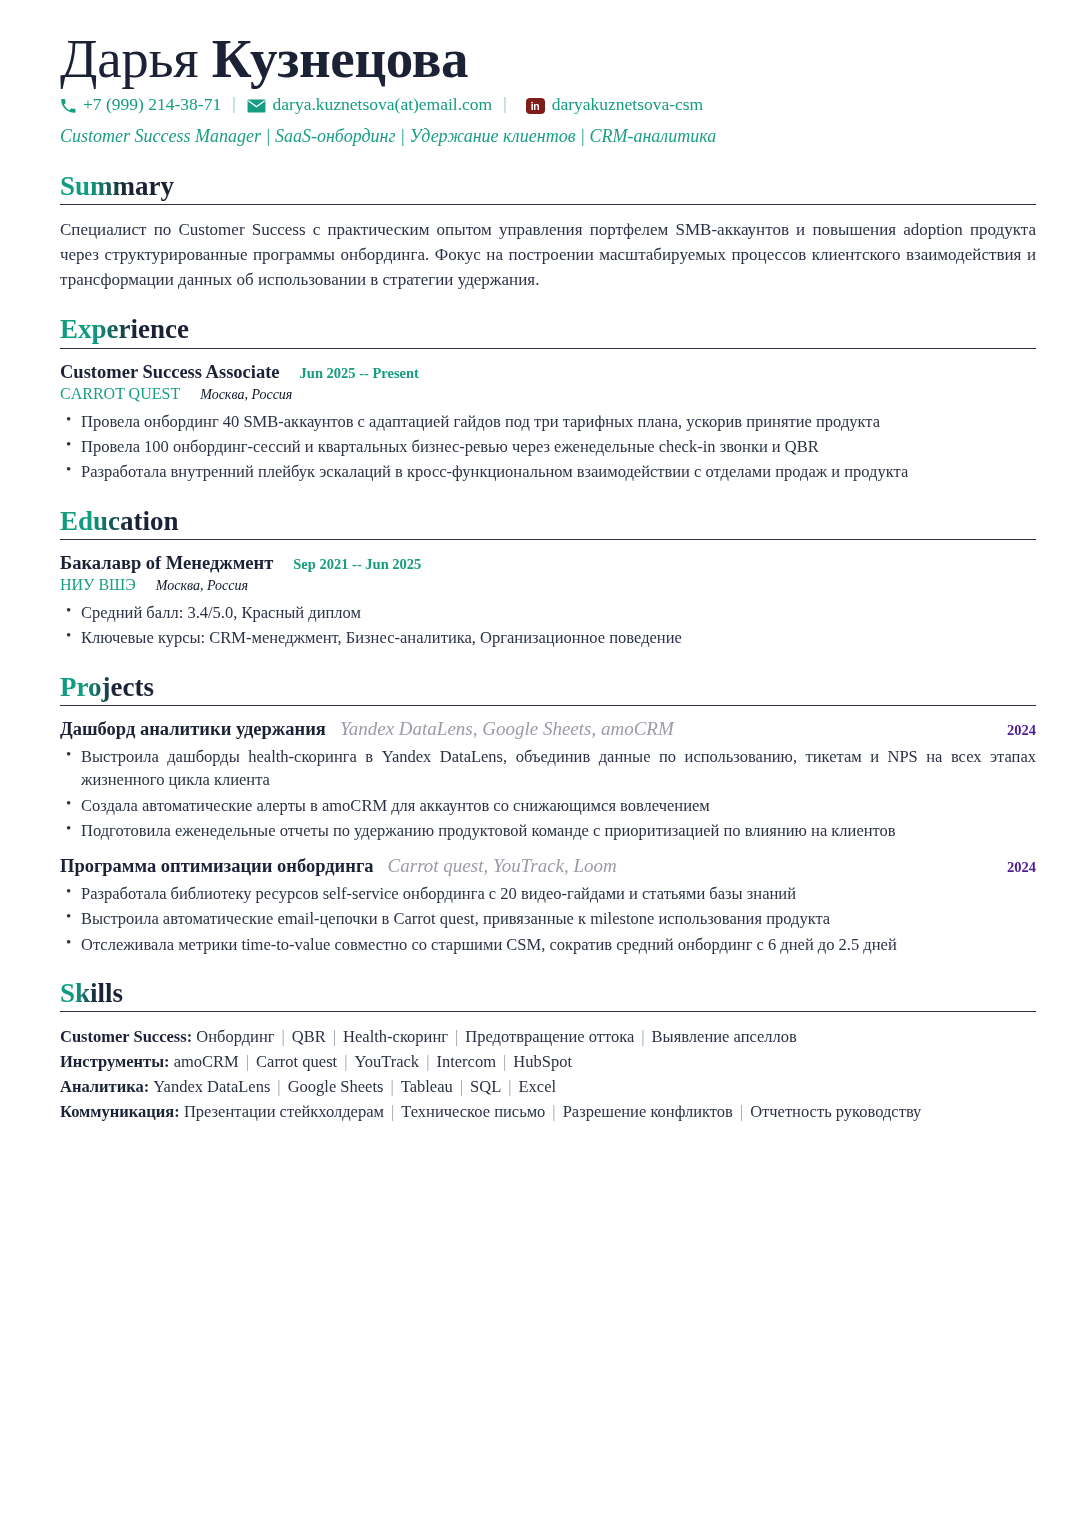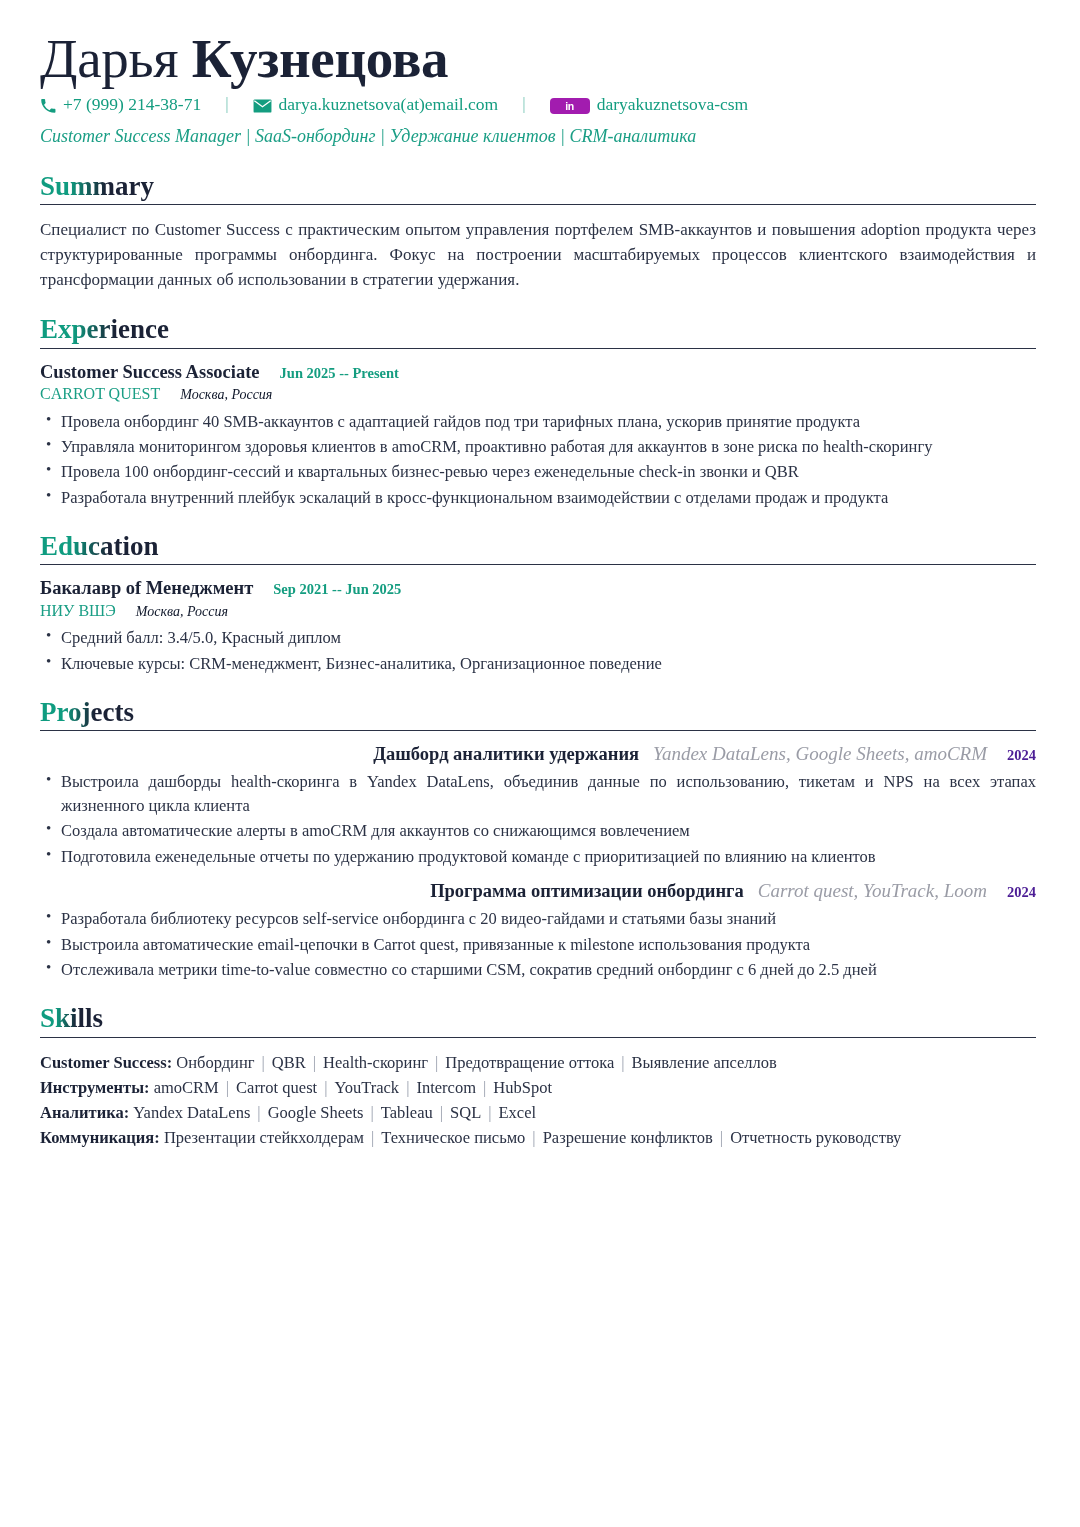--- a/index.html
+++ b/index.html
@@ -12,42 +12,42 @@
     width: 1080px;
     min-height: 1527px;
     font-family: "Liberation Serif", "DejaVu Serif", serif;
     color: #2b3245;
     -webkit-font-smoothing: antialiased;
   }
   .page {
     width: 1080px;
     min-height: 1527px;
     box-sizing: border-box;
-    padding: 30px 44px 40px 40px;
+    padding: 30px 44px 40px 60px;
     background: #fff;
   }
 
   
   .name {
     font-size: 55px;
     line-height: 1.06;
     letter-spacing: -0.3px;
     color: #1b2236;
     margin: 0 0 6px 0;
     white-space: nowrap;
   }
   .name .given { font-weight: 400; }
   .name .family { font-weight: 700; }
 
   .contact-line {
     font-size: 17.5px;
     color: #149d80;
     display: flex;
     flex-wrap: wrap;
-    gap: 13px;
+    gap: 0;
     margin: 4px 0 10px 0;
     line-height: 1.2;
   }
   .contact-item {
     display: inline-flex;
     align-items: center;
     gap: 7px;
     color: #149d80;
     white-space: nowrap;
   }
@@ -60,31 +60,32 @@
     display: inline-block;
     line-height: 0;
     position: relative;
     top: 1px;
   }
   .ic svg { display: block; }
   .li-badge {
     display: inline-flex;
     align-items: center;
     justify-content: center;
-    width: 40px;
+    width: 19px;
     height: 16px;
     border-radius: 4px;
-    background: #a21caf;
+    background: #7f1d1d;
     color: #ffffff;
     font-family: "Liberation Sans", sans-serif;
     font-size: 10.5px;
     font-weight: 700;
     letter-spacing: -0.2px;
     position: relative;
     top: 1px;
+    margin-left: 8px;
   }
 
   .tagline {
     font-size: 18px;
     font-style: italic;
     color: #1a9e85;
     margin: 6px 0 0 0;
     line-height: 1.3;
   }
 
@@ -170,21 +171,21 @@
     left: -15px;
     top: -1px;
     font-size: 15px;
     color: #2b3245;
   }
   ul.bullets.justify li { text-align: justify; }
 
   
   .proj-head {
     display: flex;
-    justify-content: flex-end;
+    justify-content: space-between;
     align-items: baseline;
     gap: 20px;
   }
   .proj-left {
     display: flex;
     align-items: baseline;
     gap: 14px;
     flex-wrap: wrap;
   }
   .proj-title {
@@ -283,21 +284,20 @@
       <div class="entry-row">
         <div class="entry-title">Customer Success Associate</div>
         <div class="entry-date">Jun 2025 -- Present</div>
       </div>
       <div class="entry-row">
         <div class="entry-sub">CARROT QUEST</div>
         <div class="entry-loc">Москва, Россия</div>
       </div>
       <ul class="bullets">
         <li>Провела онбординг 40 SMB-аккаунтов с адаптацией гайдов под три тарифных плана, ускорив принятие продукта</li>
-        <li>Управляла мониторингом здоровья клиентов в amoCRM, проактивно работая для аккаунтов в зоне риска по health-скорингу</li>
         <li>Провела 100 онбординг-сессий и квартальных бизнес-ревью через еженедельные check-in звонки и QBR</li>
         <li>Разработала внутренний плейбук эскалаций в кросс-функциональном взаимодействии с отделами продаж и продукта</li>
       </ul>
     </div>
   </section>
 
   <section class="section">
     <div class="section-heading">Education</div>
     <hr class="section-rule">
 

